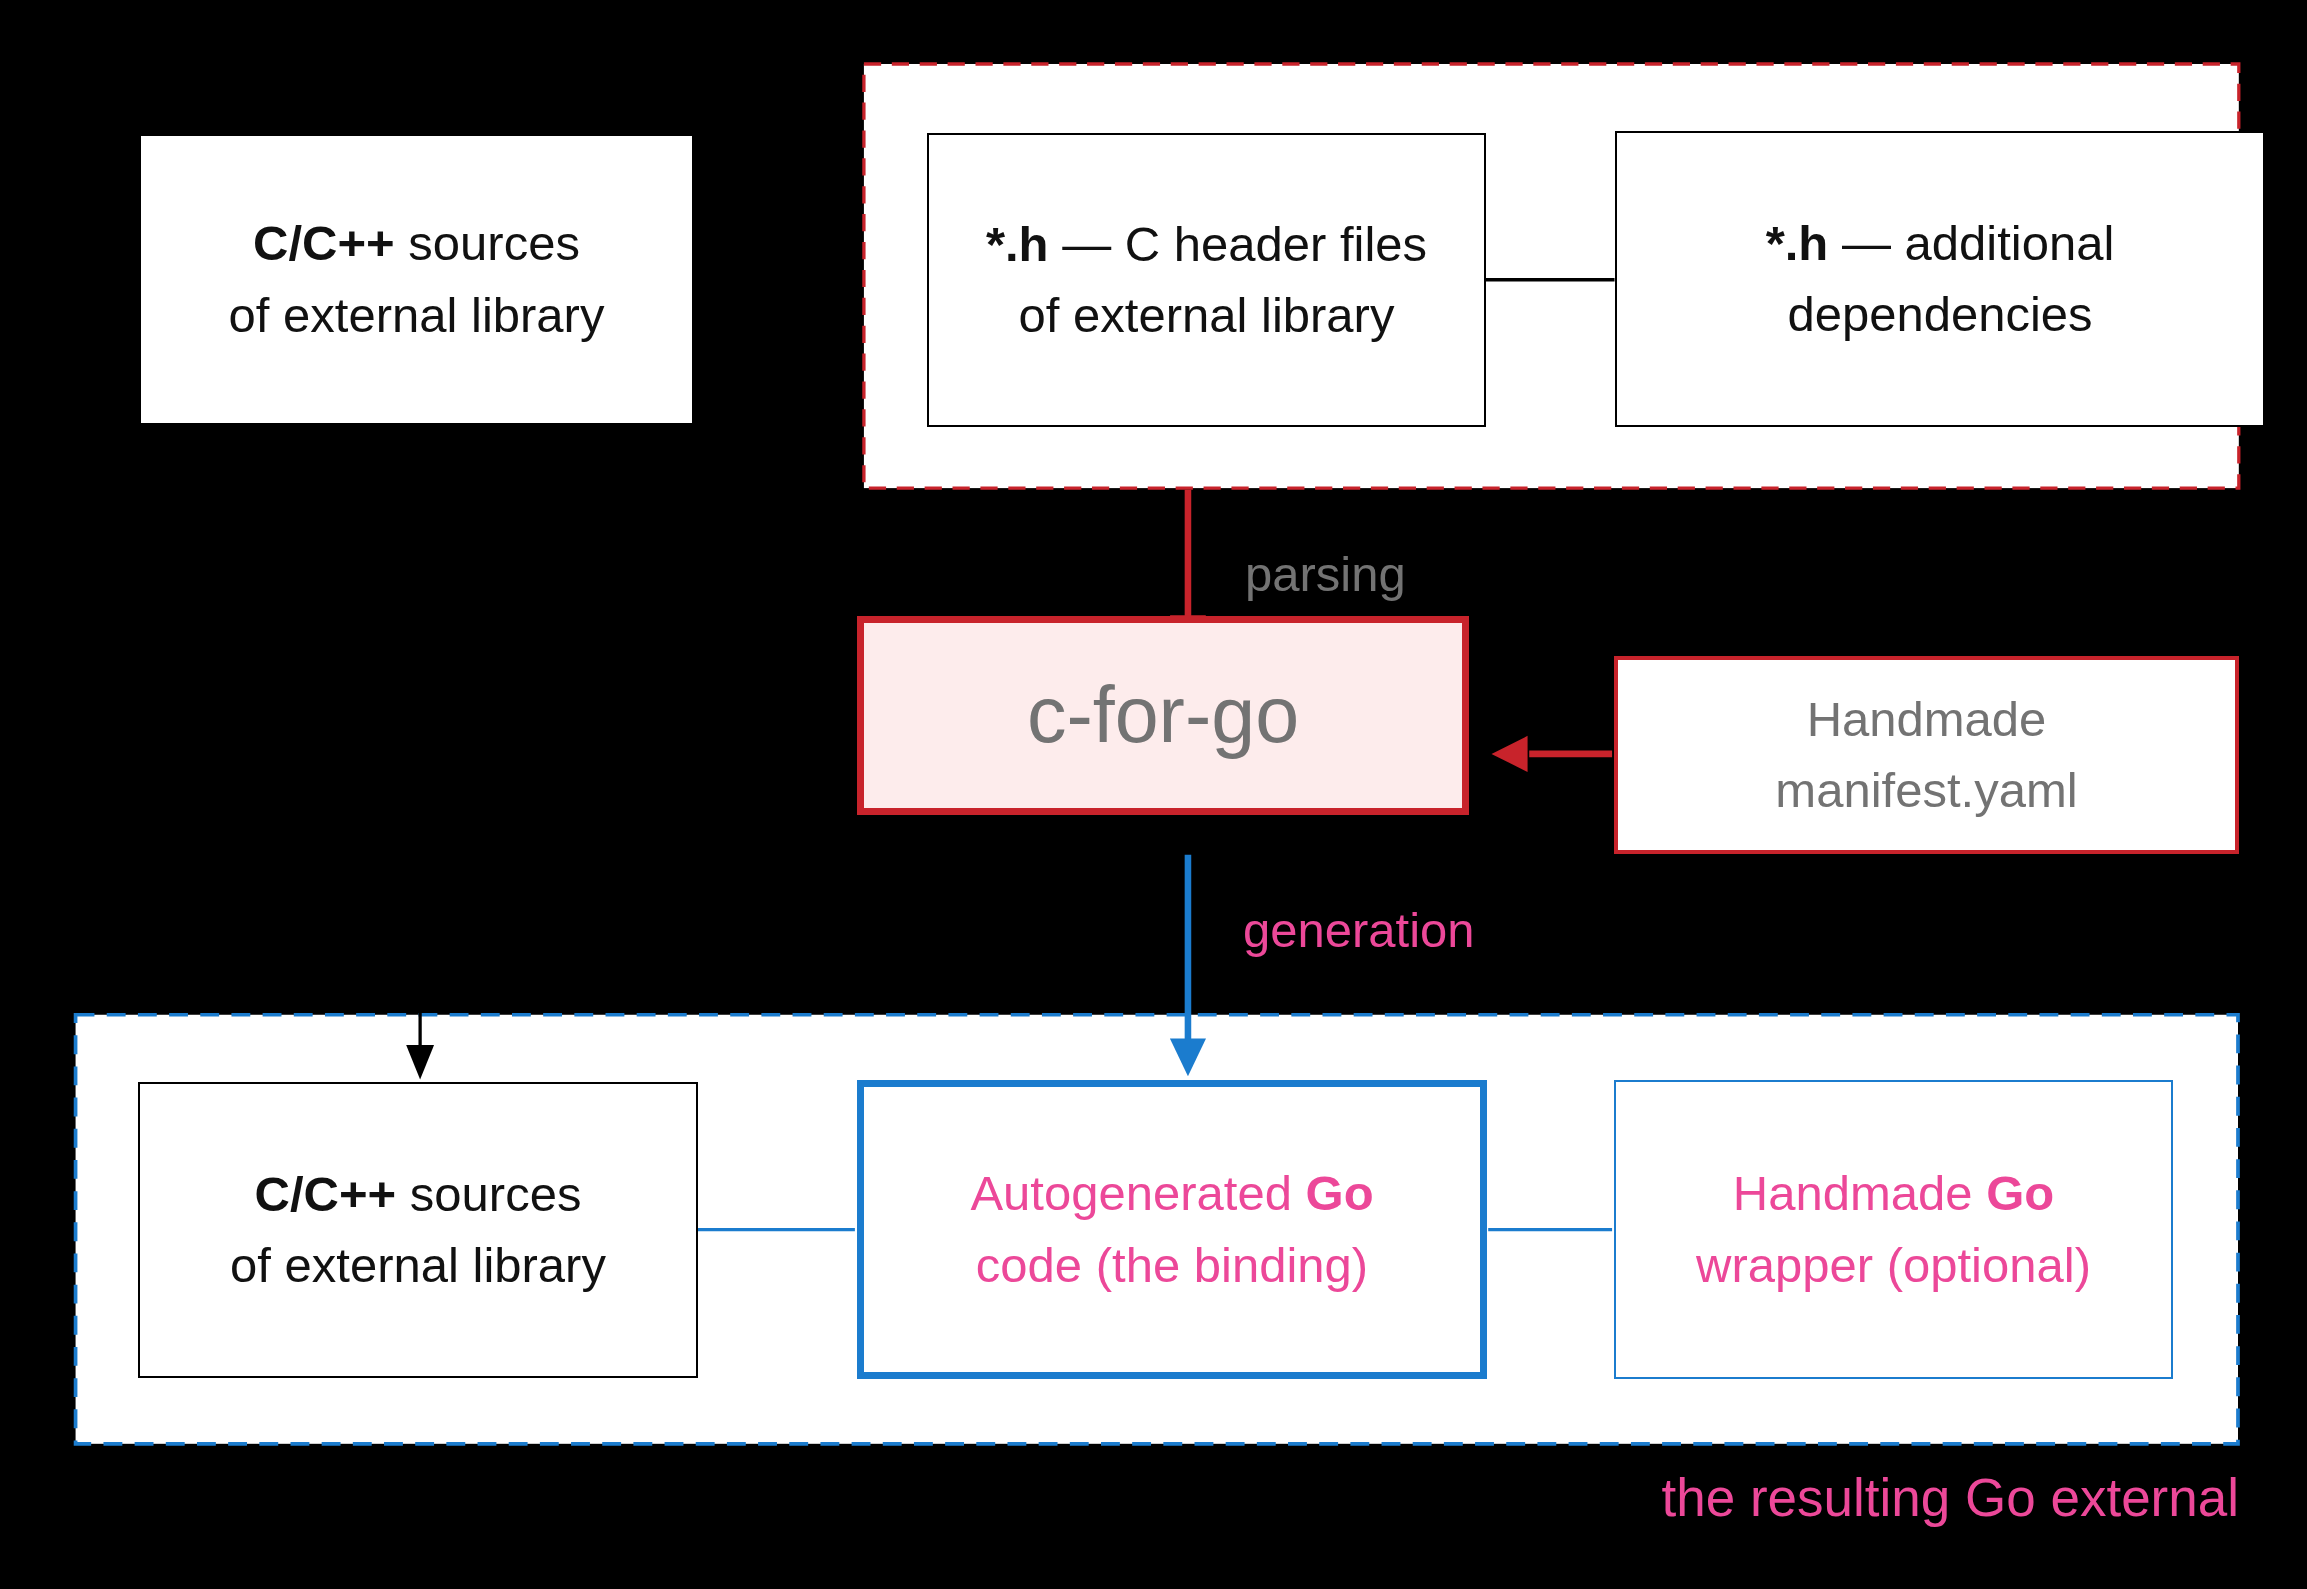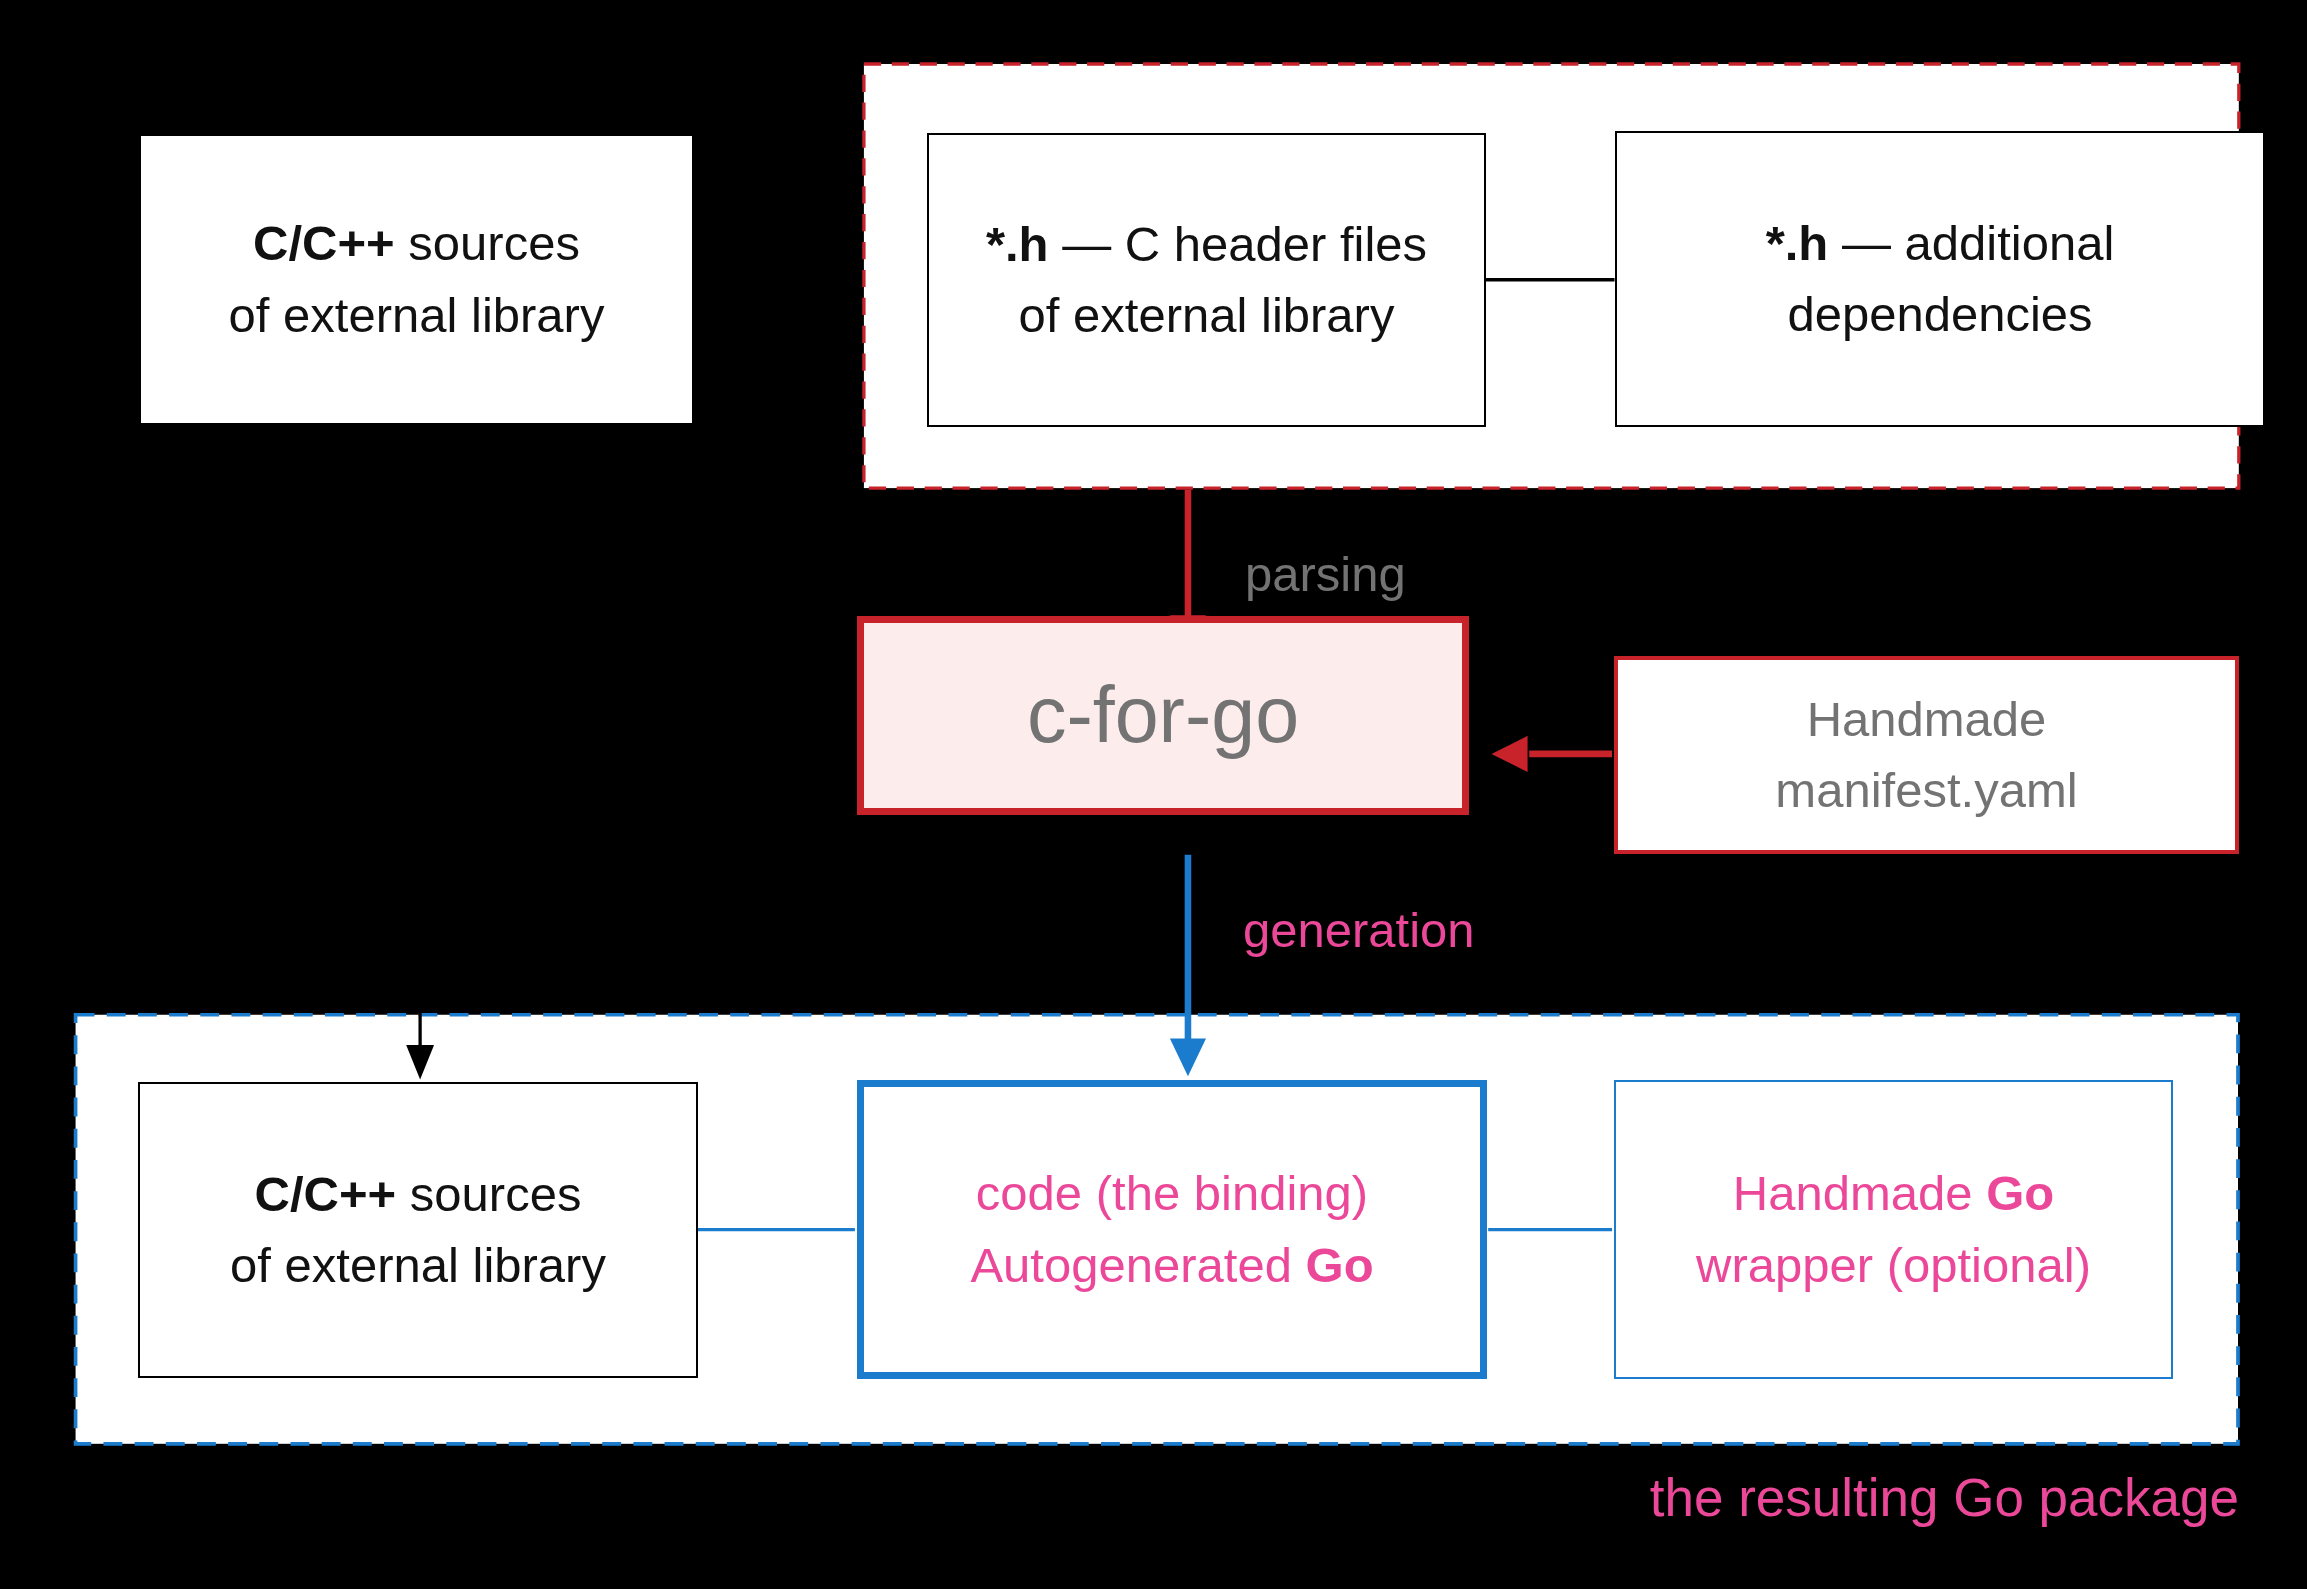--- a/index.html
+++ b/index.html
@@ -109,29 +109,29 @@
     <div><span>Handmade</span></div>
     <div><span>manifest.yaml</span></div>
   </div>
 
   <div class="box border-black" style="left:138px; top:1082px; width:560px; height:296px;">
     <div><span></span><b>C/C++</b><span> sources</span></div>
     <div><span>of external library</span></div>
   </div>
 
   <div class="box border-blue-thick text-blue" style="left:857px; top:1080px; width:630px; height:299px;">
+    <div><span>Autogenerated </span><b>Go</b><span></span></div>
     <div><span>code (the binding)</span></div>
-    <div><span>Autogenerated </span><b>Go</b><span></span></div>
   </div>
 
   <div class="box border-blue text-blue" style="left:1614px; top:1080px; width:559px; height:299px;">
     <div><span>Handmade </span><b>Go</b><span></span></div>
     <div><span>wrapper (optional)</span></div>
   </div>
 
   <div class="flow-label text-red" style="left:1245px; top:546px;">parsing</div>
 
   <div class="flow-label text-blue" style="left:1243px; top:902px;">generation</div>
 
-  <div id="caption-result" class="text-blue">the resulting Go package</div>
+  <div id="caption-result" class="text-blue">the resulting Go external</div>
 
 </div>
 
 
 </body></html>

